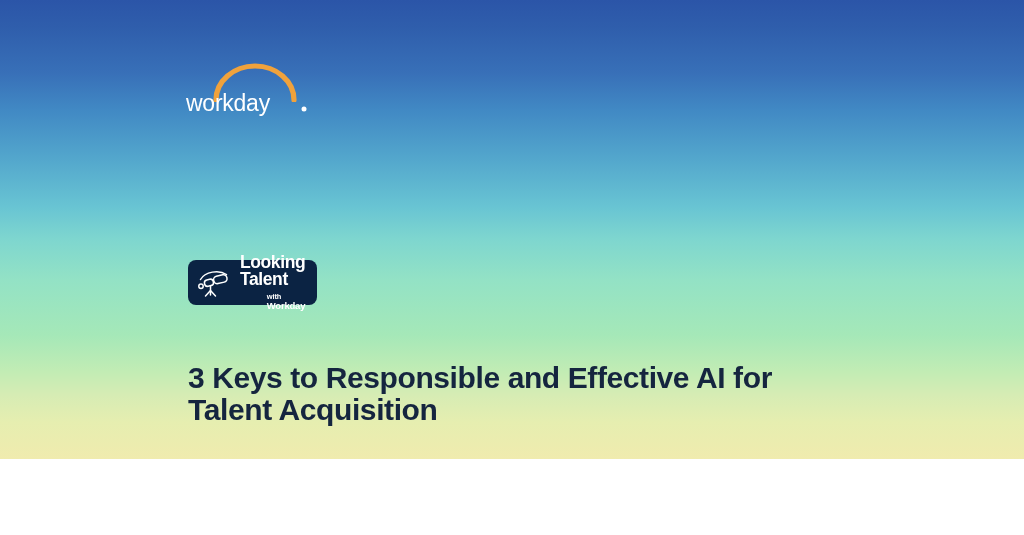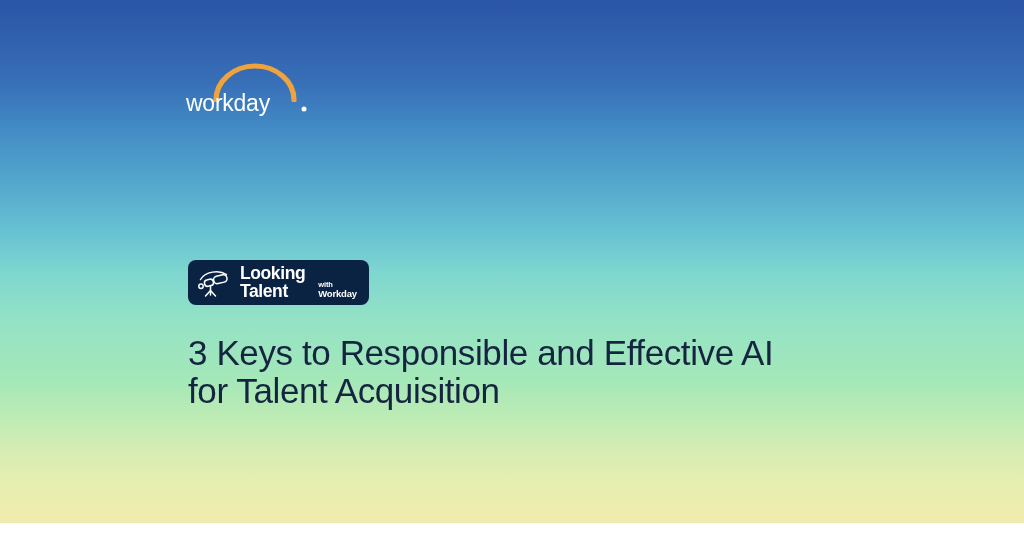--- a/index.html
+++ b/index.html
@@ -9,21 +9,21 @@
   body {
     width: 1024px;
     height: 535px;
     overflow: hidden;
     font-family: "Liberation Sans", sans-serif;
   }
 
   #slide {
     position: relative;
     width: 1024px;
-    height: 523px;
+    height: 459px;
     background: linear-gradient(
       to bottom,
       #2b55a8 0%,
       #2f5eac 6%,
       #3870b8 16%,
       #4189c4 24%,
       #52a5cc 34%,
       #68c4d3 45%,
       #7ed6cf 52%,
       #93e2c5 61%,
@@ -76,20 +76,21 @@
     width: 34px;
     height: 30px;
     flex: 0 0 auto;
     margin-right: 9px;
     display: block;
   }
   .badge-text {
     display: flex;
     align-items: flex-end;
     gap: 5px;
+    flex-direction: column;
   }
   .badge-lines {
     display: flex;
     flex-direction: column;
     line-height: 0.99;
   }
   .badge-line1,
   .badge-line2 {
     color: #ffffff;
     font-size: 17.5px;
@@ -114,25 +115,25 @@
     color: #ffffff;
     font-size: 9.5px;
     font-weight: bold;
     letter-spacing: -0.2px;
   }
 
   
   .title {
     position: absolute;
     left: 188px;
-    top: 311px;
+    top: 342px;
     width: 600px;
     color: #15253f;
-    font-size: 35px;
-    font-weight: normal;
+    font-size: 30px;
+    font-weight: bold;
     line-height: 1.08;
     letter-spacing: -0.4px;
   }
 </style>
 </head>
 <body>
 
 <div id="slide">
 
   <div class="wd-logo">

